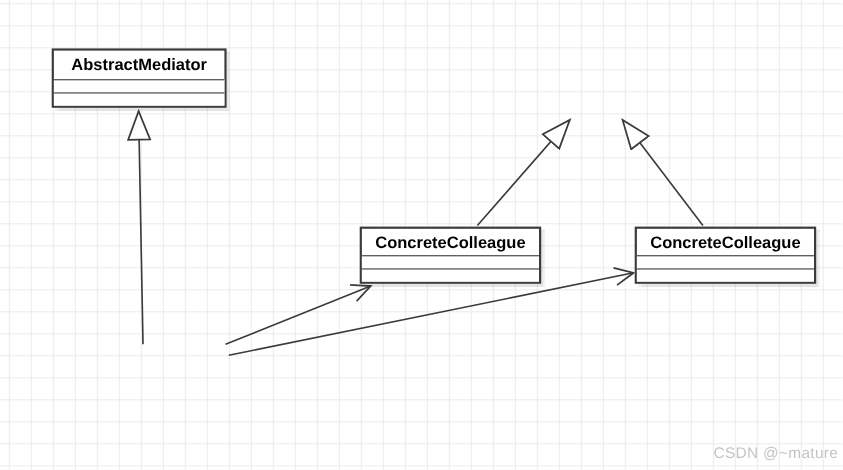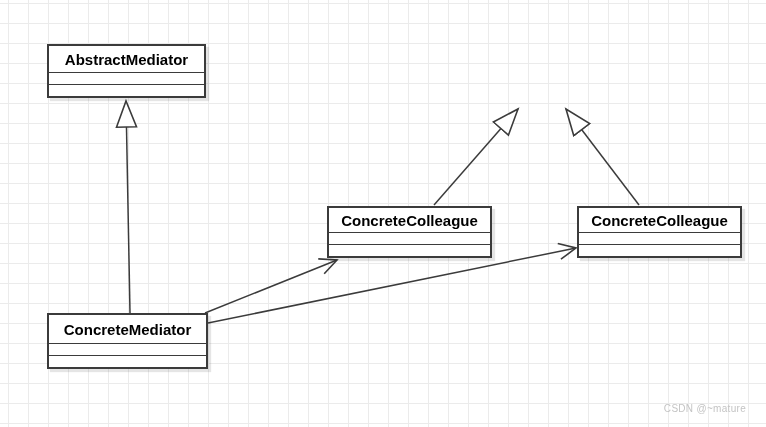--- a/index.html
+++ b/index.html
@@ -42,23 +42,23 @@
     white-space: nowrap;
     overflow: hidden;
   }
   .uml-comp {
     height: 11px;
     border-top: 1px solid #3b3b3b;
     background: #ffffff;
   }
   .watermark {
     position: absolute;
-    right: 20px;
+    right: 4px;
     top: 403px;
-    font-size: 10px;
+    font-size: 14px;
     color: #c4c4c4;
     letter-spacing: 0.3px;
   }
 </style>
 </head>
 <body>
 
 <div class="canvas">
 
   <svg id="edge-layer" xmlns="http://www.w3.org/2000/svg">
@@ -86,21 +86,16 @@
       <div class="uml-class" style="left: 327px; top: 206px; width: 165px; height: 52px;">
         <div class="uml-title">ConcreteColleague</div>
         <div class="uml-comp"></div>
         <div class="uml-comp"></div>
       </div>
       <div class="uml-class" style="left: 577px; top: 206px; width: 165px; height: 52px;">
         <div class="uml-title">ConcreteColleague</div>
         <div class="uml-comp"></div>
         <div class="uml-comp"></div>
       </div>
-      <div class="uml-class" style="left: 47px; top: 313px; width: 161px; height: 56px;">
-        <div class="uml-title">ConcreteMediator</div>
-        <div class="uml-comp"></div>
-        <div class="uml-comp"></div>
-      </div>
     </div>
 
   <div class="watermark">CSDN @~mature</div>
 </div>
 
 </body></html>

